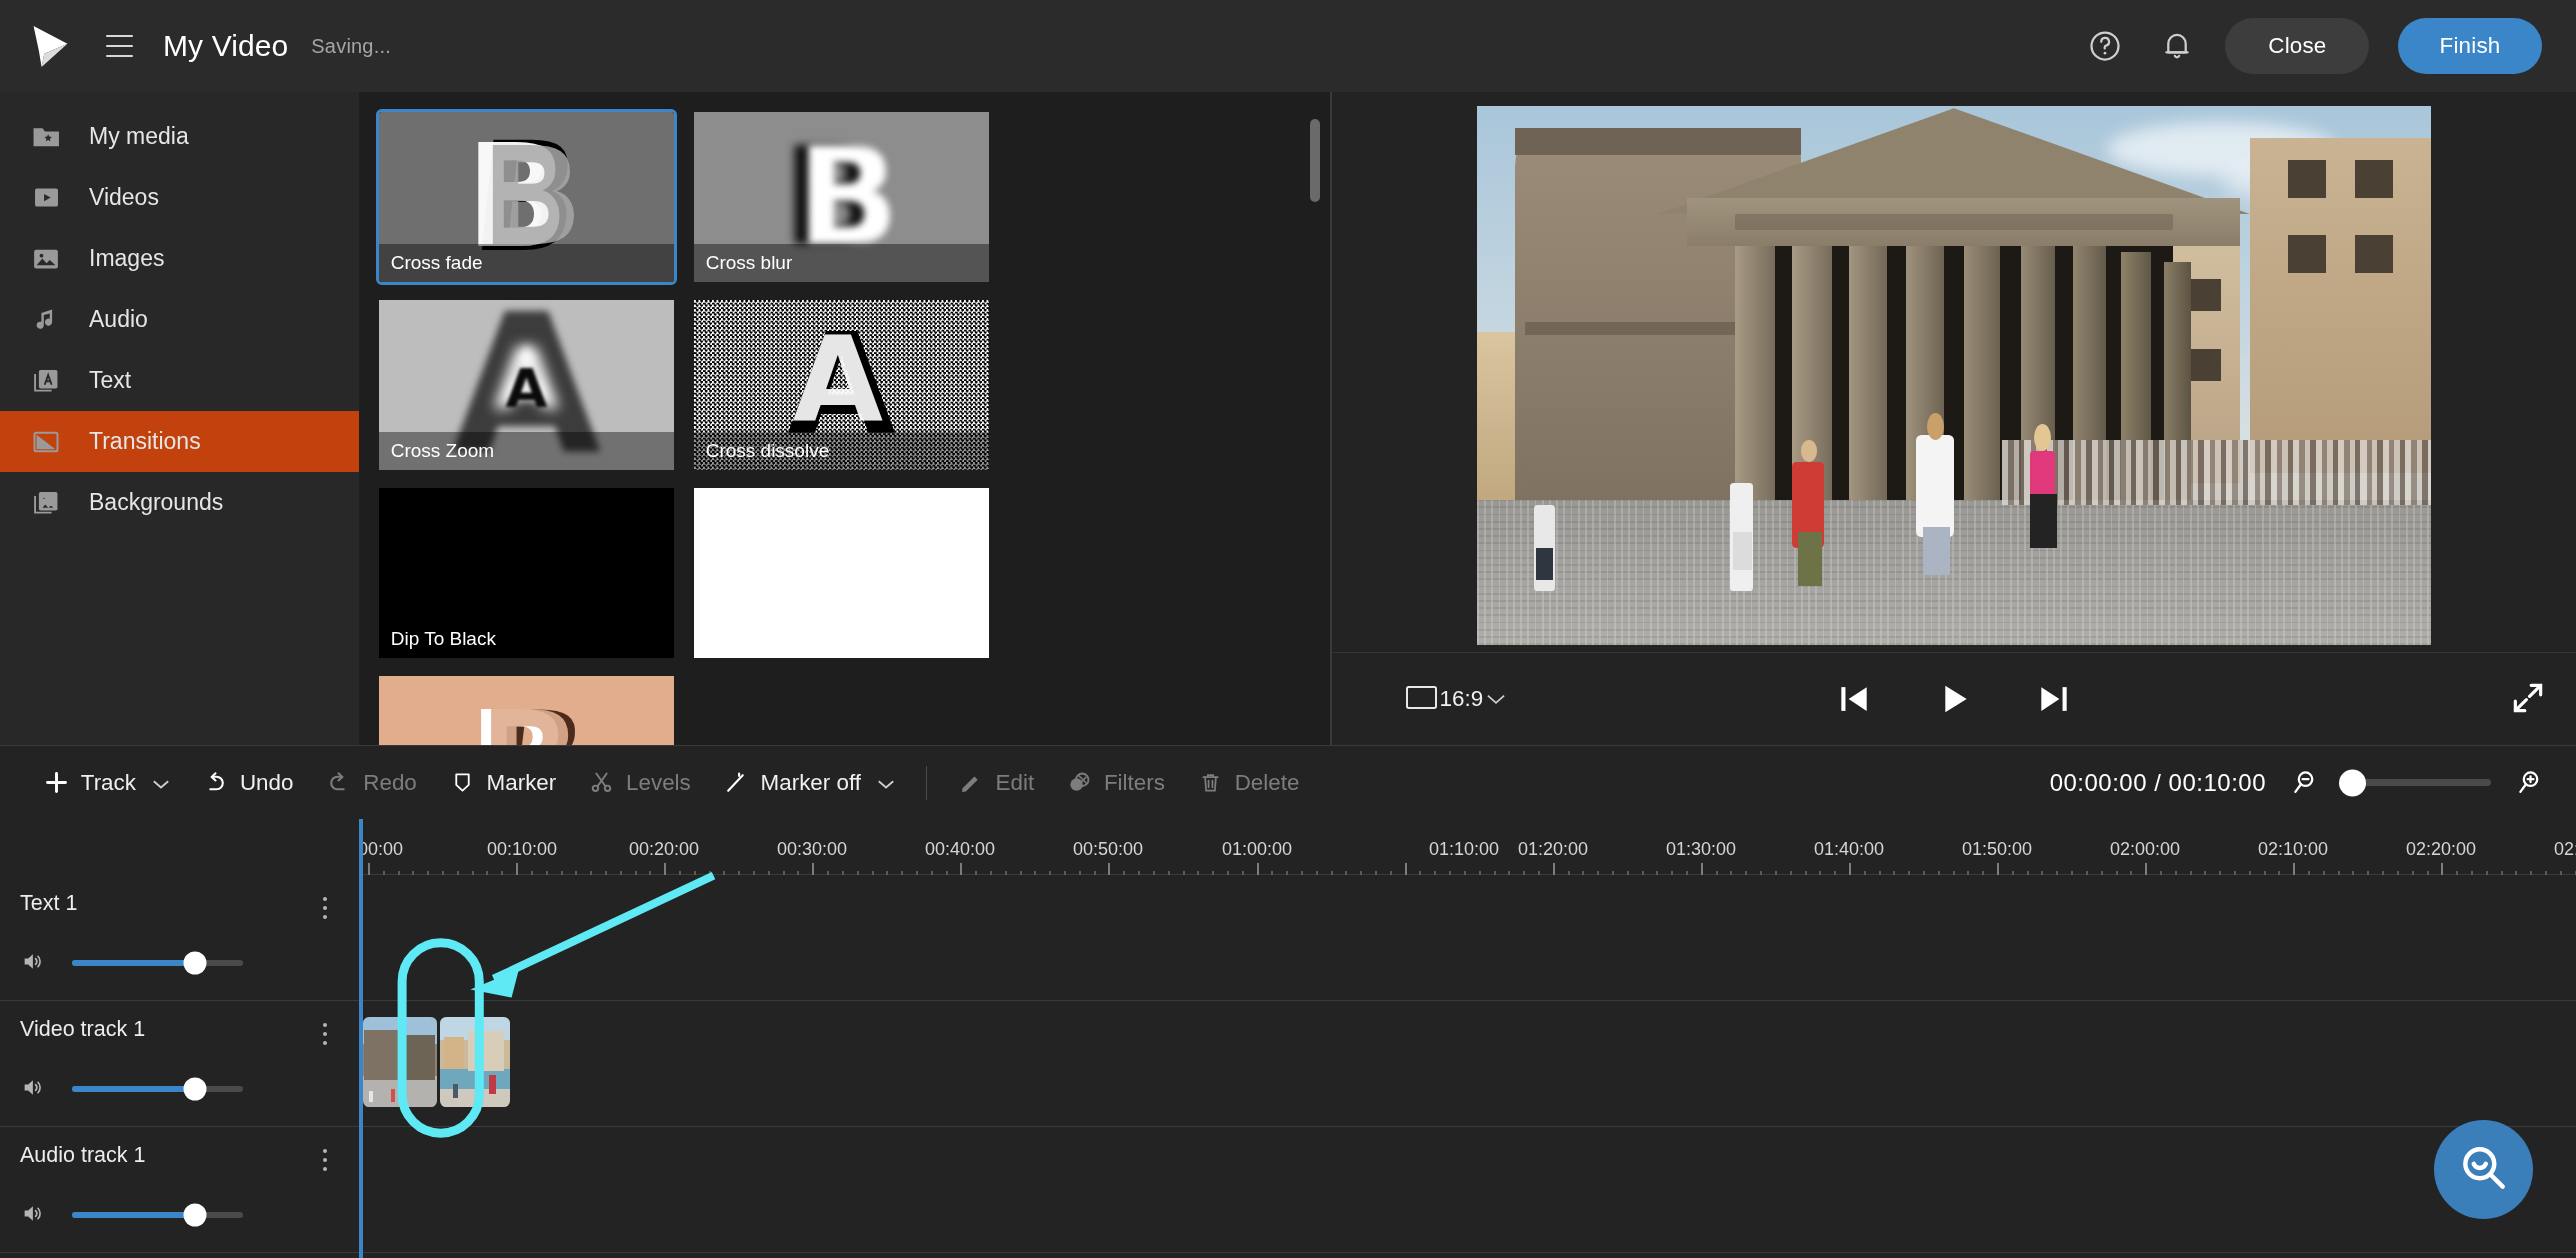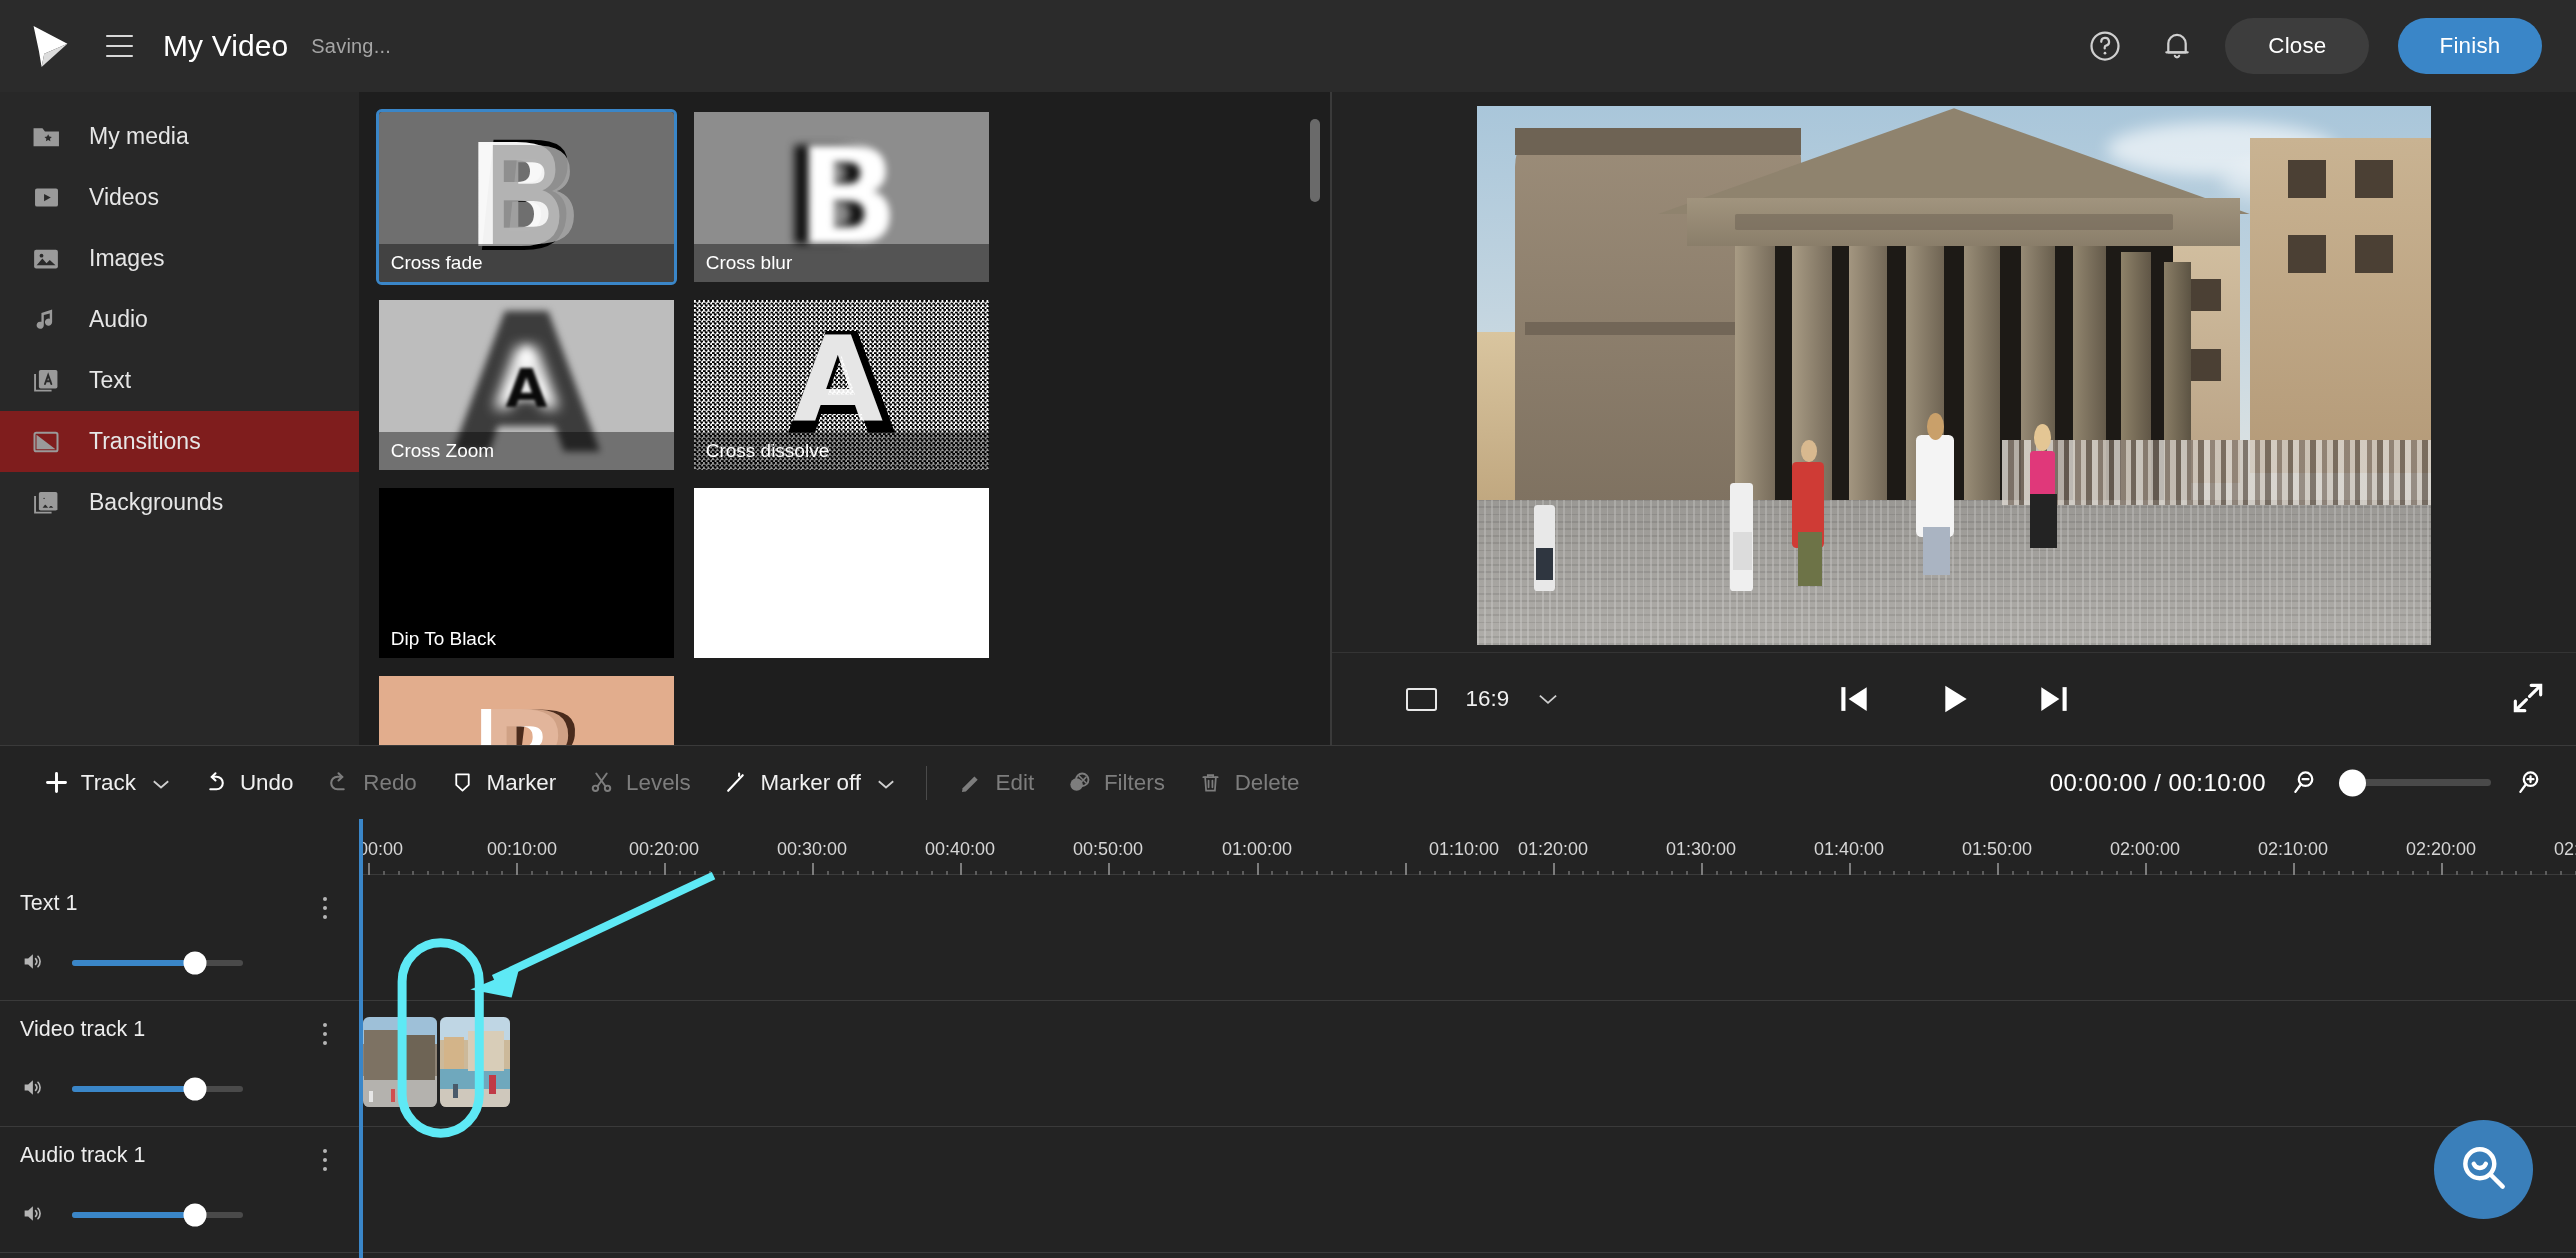--- a/index.html
+++ b/index.html
@@ -35,21 +35,21 @@
 
   
   .middle { display: flex; height: 653px; min-height: 653px; }
 
   
   .sidebar { width: 359px; min-width: 359px; background: #282828; padding-top: 14.4px; }
   .nav-item {
     height: 61px; display: flex; align-items: center; padding-left: 30px; gap: 27px; cursor: pointer;
     font-size: 23px; color: #e6e6e6;
   }
-  .nav-item.active { background: #7f1d1d; }
+  .nav-item.active { background: #c2410c; }
   .nav-ico { width: 32px; height: 32px; display: flex; align-items: center; justify-content: center; flex: 0 0 32px; }
 
   
   .panel { width: 973px; min-width: 973px; background: #1e1e1e; position: relative; padding: 20px 0 0 20px; overflow: hidden; }
   .grid { display: flex; flex-wrap: wrap; gap: 18px 20px; width: 924px; }
   .tile { width: 295px; height: 170px; position: relative; cursor: pointer; overflow: hidden; background: #111; }
   .tile.sel { outline: 3.6px solid #3a86c8; outline-offset: -0.9px; border-radius: 2.7px; }
   .tile-art { position: absolute; inset: 0; }
   .tile-label {
     position: absolute; left: 0; right: 0; bottom: 0; height: 38px; line-height: 38px;
@@ -62,21 +62,21 @@
   }
   .panel-scroll { position: absolute; right: 11.7px; top: 27px; width: 10.8px; height: 601px; }
   .panel-scroll .thumb { width: 10.8px; height: 83px; background: #6a6a6a; border-radius: 5.4px; }
   .panel-div { position: absolute; right: 0; top: 0; bottom: 0; width: 1.8px; background: #3a3a3a; }
 
   
   .preview { flex: 1; background: #232323; display: flex; flex-direction: column; }
   .preview-stage { flex: 1; display: flex; align-items: center; justify-content: center; padding: 7.2px 0 0; }
   .video-frame { width: 954px; height: 539px; position: relative; overflow: hidden; background: #8faabb; }
   .pcontrols { height: 93px; display: flex; align-items: center; padding: 0 29px; position: relative; border-top: 0.9px solid #343434; }
-  .ratio { display: flex; align-items: center; gap: 29px; cursor: pointer; font-size: 22.4px; color: #f0f0f0; padding-left: 45px; }
+  .ratio { display: flex; align-items: flex-start; gap: 3px; cursor: pointer; font-size: 22.4px; color: #f0f0f0; padding-left: 45px; }
   .ratio-box { width: 30.5px; height: 23px; border: 2.7px solid #e8e8e8; border-radius: 2.7px; }
   .transport { position: absolute; left: 50%; transform: translateX(-50%); display: flex; align-items: center; gap: 50px; }
   .tbtn { cursor: pointer; display: flex; align-items: center; justify-content: center; width: 50px; height: 50px; }
   .expand { margin-left: auto; cursor: pointer; }
 
   
   .toolbar {
     height: 74px; min-height: 74px; background: #232323;
     display: flex; align-items: center; padding-left: 27px; border-top: 0.9px solid #3a3a3a;
     position: relative;

